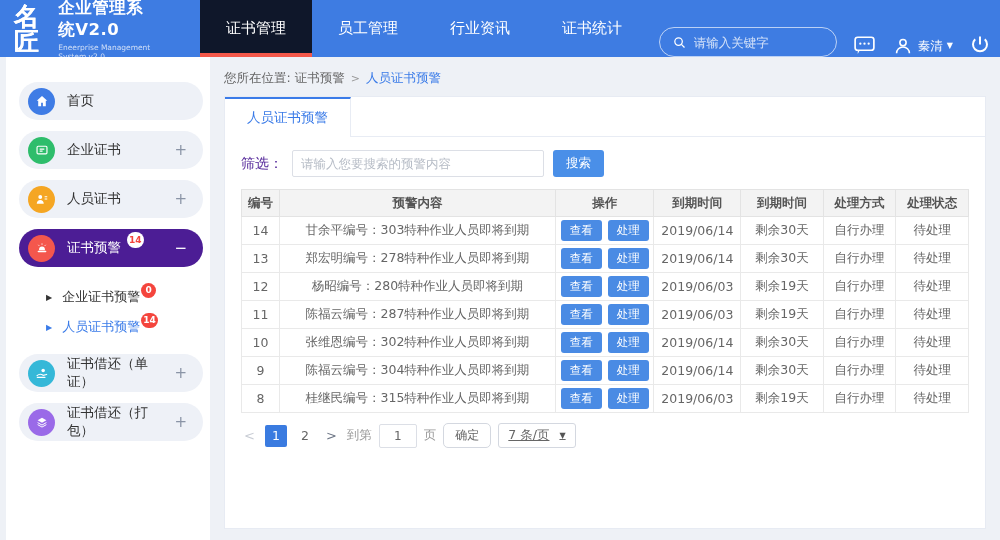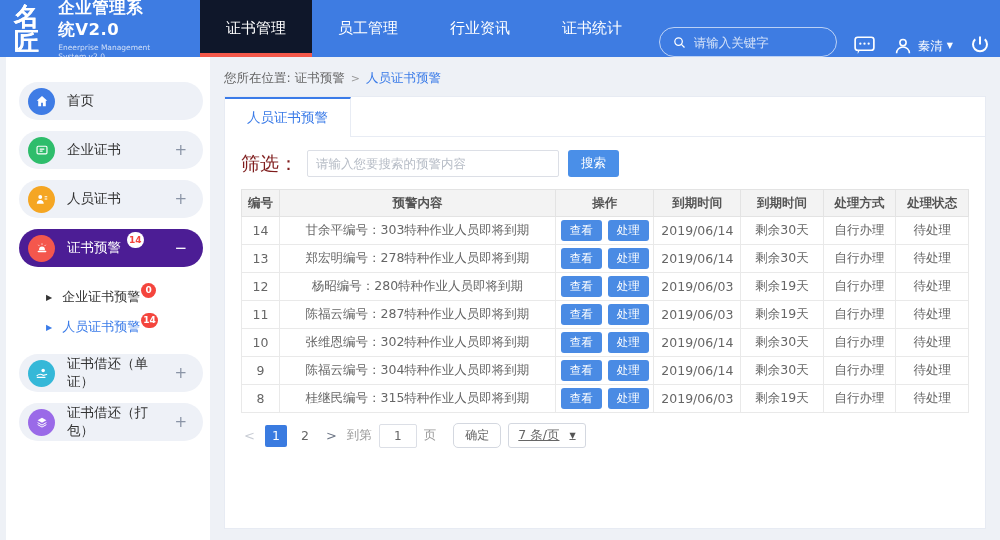--- a/index.html
+++ b/index.html
@@ -45,40 +45,40 @@
   .main { position:absolute; top:57px; left:210px; right:0; bottom:0; background:#eef1f6; }
   .breadcrumb { display:flex; align-items:center; gap:6px; font-size:12.5px; color:#666; margin:13px 14px 9px; }
   .breadcrumb .bc-current { color:#3a7be8; }
   .breadcrumb .bc-sep { color:#999; font-size:11px; }
 
   .card { margin:0 14px; background:#fff; height:433px; border:1px solid #e7ebf3; position:relative; }
   .tabbar { height:40px; border-bottom:1px solid #e8ecf4; display:flex; }
   .tab { width:126px; display:flex; align-items:center; justify-content:center; font-size:13.5px; color:#3a7be8; border-top:2px solid #3a7be8; border-right:1px solid #e8ecf4; background:#fff; margin-bottom:-1px; cursor:pointer; }
 
   .filter-row { display:flex; align-items:center; gap:9px; padding:13px 16px 10px; }
-  .filter-label { font-size:19px; color:#7f1d1d; }
+  .filter-label { font-size:14px; color:#4c1d95; }
   .filter-input { width:252px; height:27px; border:1px solid #dcdfe6; border-radius:2px; padding:0 8px; font-size:12.5px; color:#333; outline:none; font-family:inherit; }
   .filter-input::placeholder { color:#b6bcc6; }
   .btn-search { height:27px; padding:0 13px; background:#4a8fe8; border:none; border-radius:3px; color:#fff; font-size:12.5px; cursor:pointer; font-family:inherit; }
 
   table.alert-table { width:calc(100% - 32px); margin:2px 16px 0; border-collapse:collapse; font-size:12.5px; table-layout:fixed; }
   .alert-table th { background:#f3f3f3; color:#555; font-weight:bold; height:27px; border:1px solid #e3e3e3; }
   .alert-table td { height:28px; text-align:center; color:#666; border:1px solid #e9e9e9; overflow:hidden; white-space:nowrap; }
   .col-id{width:5.2%;} .col-content{width:38%;} .col-action{width:13.5%;} .col-due{width:12%;} .col-remain{width:11.3%;} .col-method{width:10%;} .col-status{width:10%;}
   .mini-btn { display:inline-block; background:#4a8be4; color:#fff; font-size:11.5px; padding:3px 9px; border-radius:3px; margin:0 3px; cursor:pointer; }
   .remain { color:#52c41a; }
 
   .pager { display:flex; align-items:center; gap:7px; margin:10px 16px; font-size:12.5px; color:#666; }
   .pg-prev { color:#c8ccd4; font-size:13px; cursor:pointer; padding:0 3px; }
   .pg-next { color:#6c7585; font-size:13px; cursor:pointer; padding:0 3px; }
   .pg-num { width:22px; height:22px; display:flex; align-items:center; justify-content:center; border-radius:2px; cursor:pointer; }
   .pg-num.active { background:#3a7be0; color:#fff; }
   .pg-label { color:#999; }
   .pg-input { width:38px; height:24px; border:1px solid #dcdfe6; border-radius:2px; text-align:center; font-size:12px; color:#666; outline:none; font-family:inherit; }
-  .pg-confirm { height:25px; padding:0 11px; background:#fff; border:1px solid #d4d8e0; border-radius:5px; color:#666; font-size:12px; cursor:pointer; font-family:inherit;margin-left:10px; }
+  .pg-confirm { height:25px; padding:0 11px; background:#fff; border:1px solid #d4d8e0; border-radius:5px; color:#666; font-size:12px; cursor:pointer; font-family:inherit; }
   .pg-select { height:25px; display:flex; align-items:center; gap:10px; border:1px solid #d4d8e0; border-radius:3px; padding:0 9px; cursor:pointer;text-decoration:underline; }
   .pg-select .caret { color:#555; }
 </style>
 </head>
 <body>
 
 <div class="stage">
 
   <div class="header">
     <div class="logo-area">

